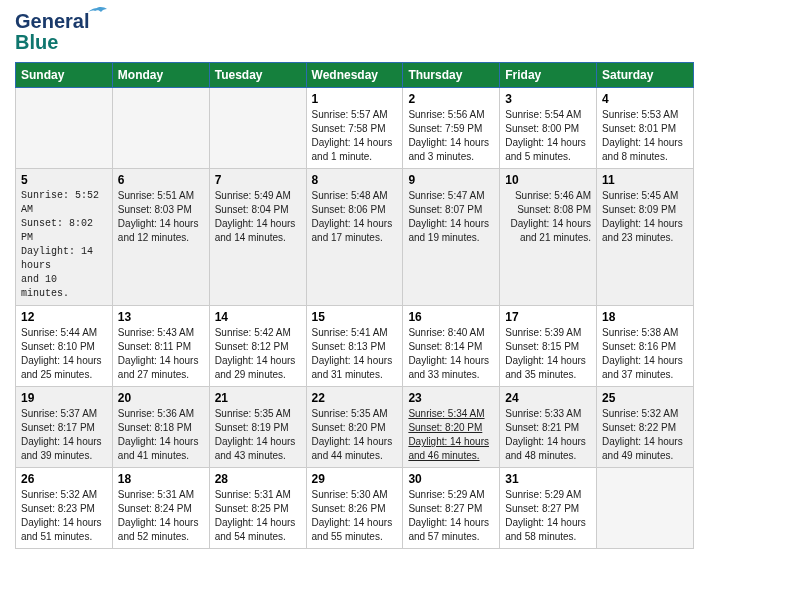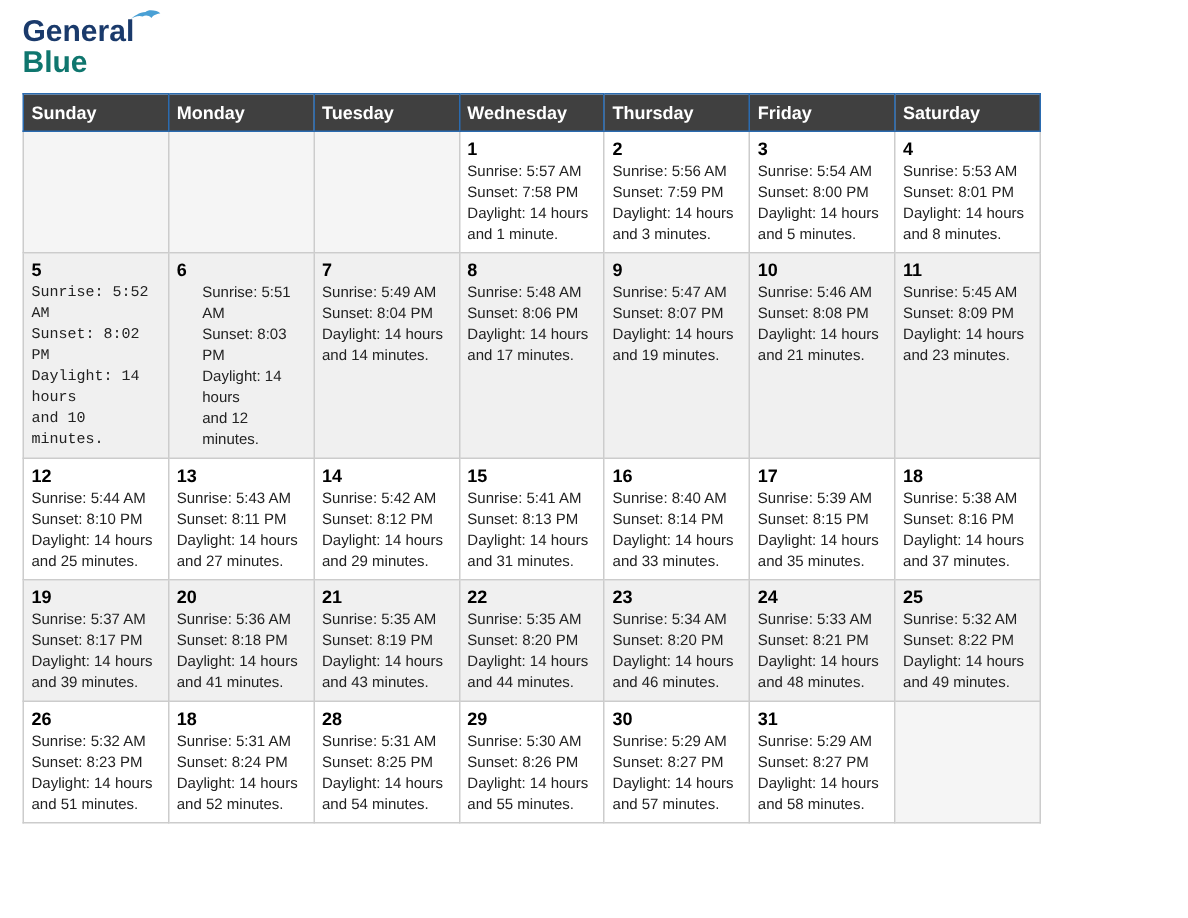--- a/index.html
+++ b/index.html
@@ -39,21 +39,21 @@
     .subtitle {
       font-size: 14px;
       color: #444;
     }
     .calendar {
       width: 100%;
       border-collapse: collapse;
       font-size: 11px;
     }
     .calendar th {
-      background: #404040;
+      background: #15803d;
       color: #fff;
       text-align: left;
       padding: 5px 5px;
       font-size: 12px;
       font-weight: bold;
       border: 1px solid #2a6bb0;
     }
     .calendar td {
       border: 1px solid #ccc;
       vertical-align: top;
@@ -152,21 +152,21 @@
         <tr class="row-shade">
           <td>
             <span class="day-num">5</span>
             <div class="day-info" style="white-space: pre-line; font-family: Liberation Mono, monospace;">Sunrise: 5:52 AM
 Sunset: 8:02 PM
 Daylight: 14 hours
 and 10 minutes.</div>
           </td>
           <td>
             <span class="day-num">6</span>
-            <div class="day-info" style="white-space: pre-line; margin-left: 17px;">Sunrise: 5:51 AM
+            <div class="day-info" style="white-space: pre-line;">Sunrise: 5:51 AM
 Sunset: 8:03 PM
 Daylight: 14 hours
 and 12 minutes.</div>
           </td>
           <td>
             <span class="day-num">7</span>
             <div class="day-info" style="white-space: pre-line;">Sunrise: 5:49 AM
 Sunset: 8:04 PM
 Daylight: 14 hours
 and 14 minutes.</div>
@@ -180,21 +180,21 @@
           </td>
           <td>
             <span class="day-num">9</span>
             <div class="day-info" style="white-space: pre-line;">Sunrise: 5:47 AM
 Sunset: 8:07 PM
 Daylight: 14 hours
 and 19 minutes.</div>
           </td>
           <td>
             <span class="day-num">10</span>
-            <div class="day-info" style="white-space: pre-line;">Sunrise: 5:46 AM
+            <div class="day-info" style="white-space: pre-line; text-align: right;">Sunrise: 5:46 AM
 Sunset: 8:08 PM
 Daylight: 14 hours
 and 21 minutes.</div>
           </td>
           <td>
             <span class="day-num">11</span>
             <div class="day-info" style="white-space: pre-line;">Sunrise: 5:45 AM
 Sunset: 8:09 PM
 Daylight: 14 hours
 and 23 minutes.</div>
@@ -275,21 +275,21 @@
           </td>
           <td>
             <span class="day-num">22</span>
             <div class="day-info" style="white-space: pre-line;">Sunrise: 5:35 AM
 Sunset: 8:20 PM
 Daylight: 14 hours
 and 44 minutes.</div>
           </td>
           <td>
             <span class="day-num">23</span>
-            <div class="day-info" style="white-space: pre-line;">Sunrise: 5:34 AM
+            <div class="day-info" style="white-space: pre-line; text-decoration: underline;">Sunrise: 5:34 AM
 Sunset: 8:20 PM
 Daylight: 14 hours
 and 46 minutes.</div>
           </td>
           <td>
             <span class="day-num">24</span>
             <div class="day-info" style="white-space: pre-line;">Sunrise: 5:33 AM
 Sunset: 8:21 PM
 Daylight: 14 hours
 and 48 minutes.</div>

